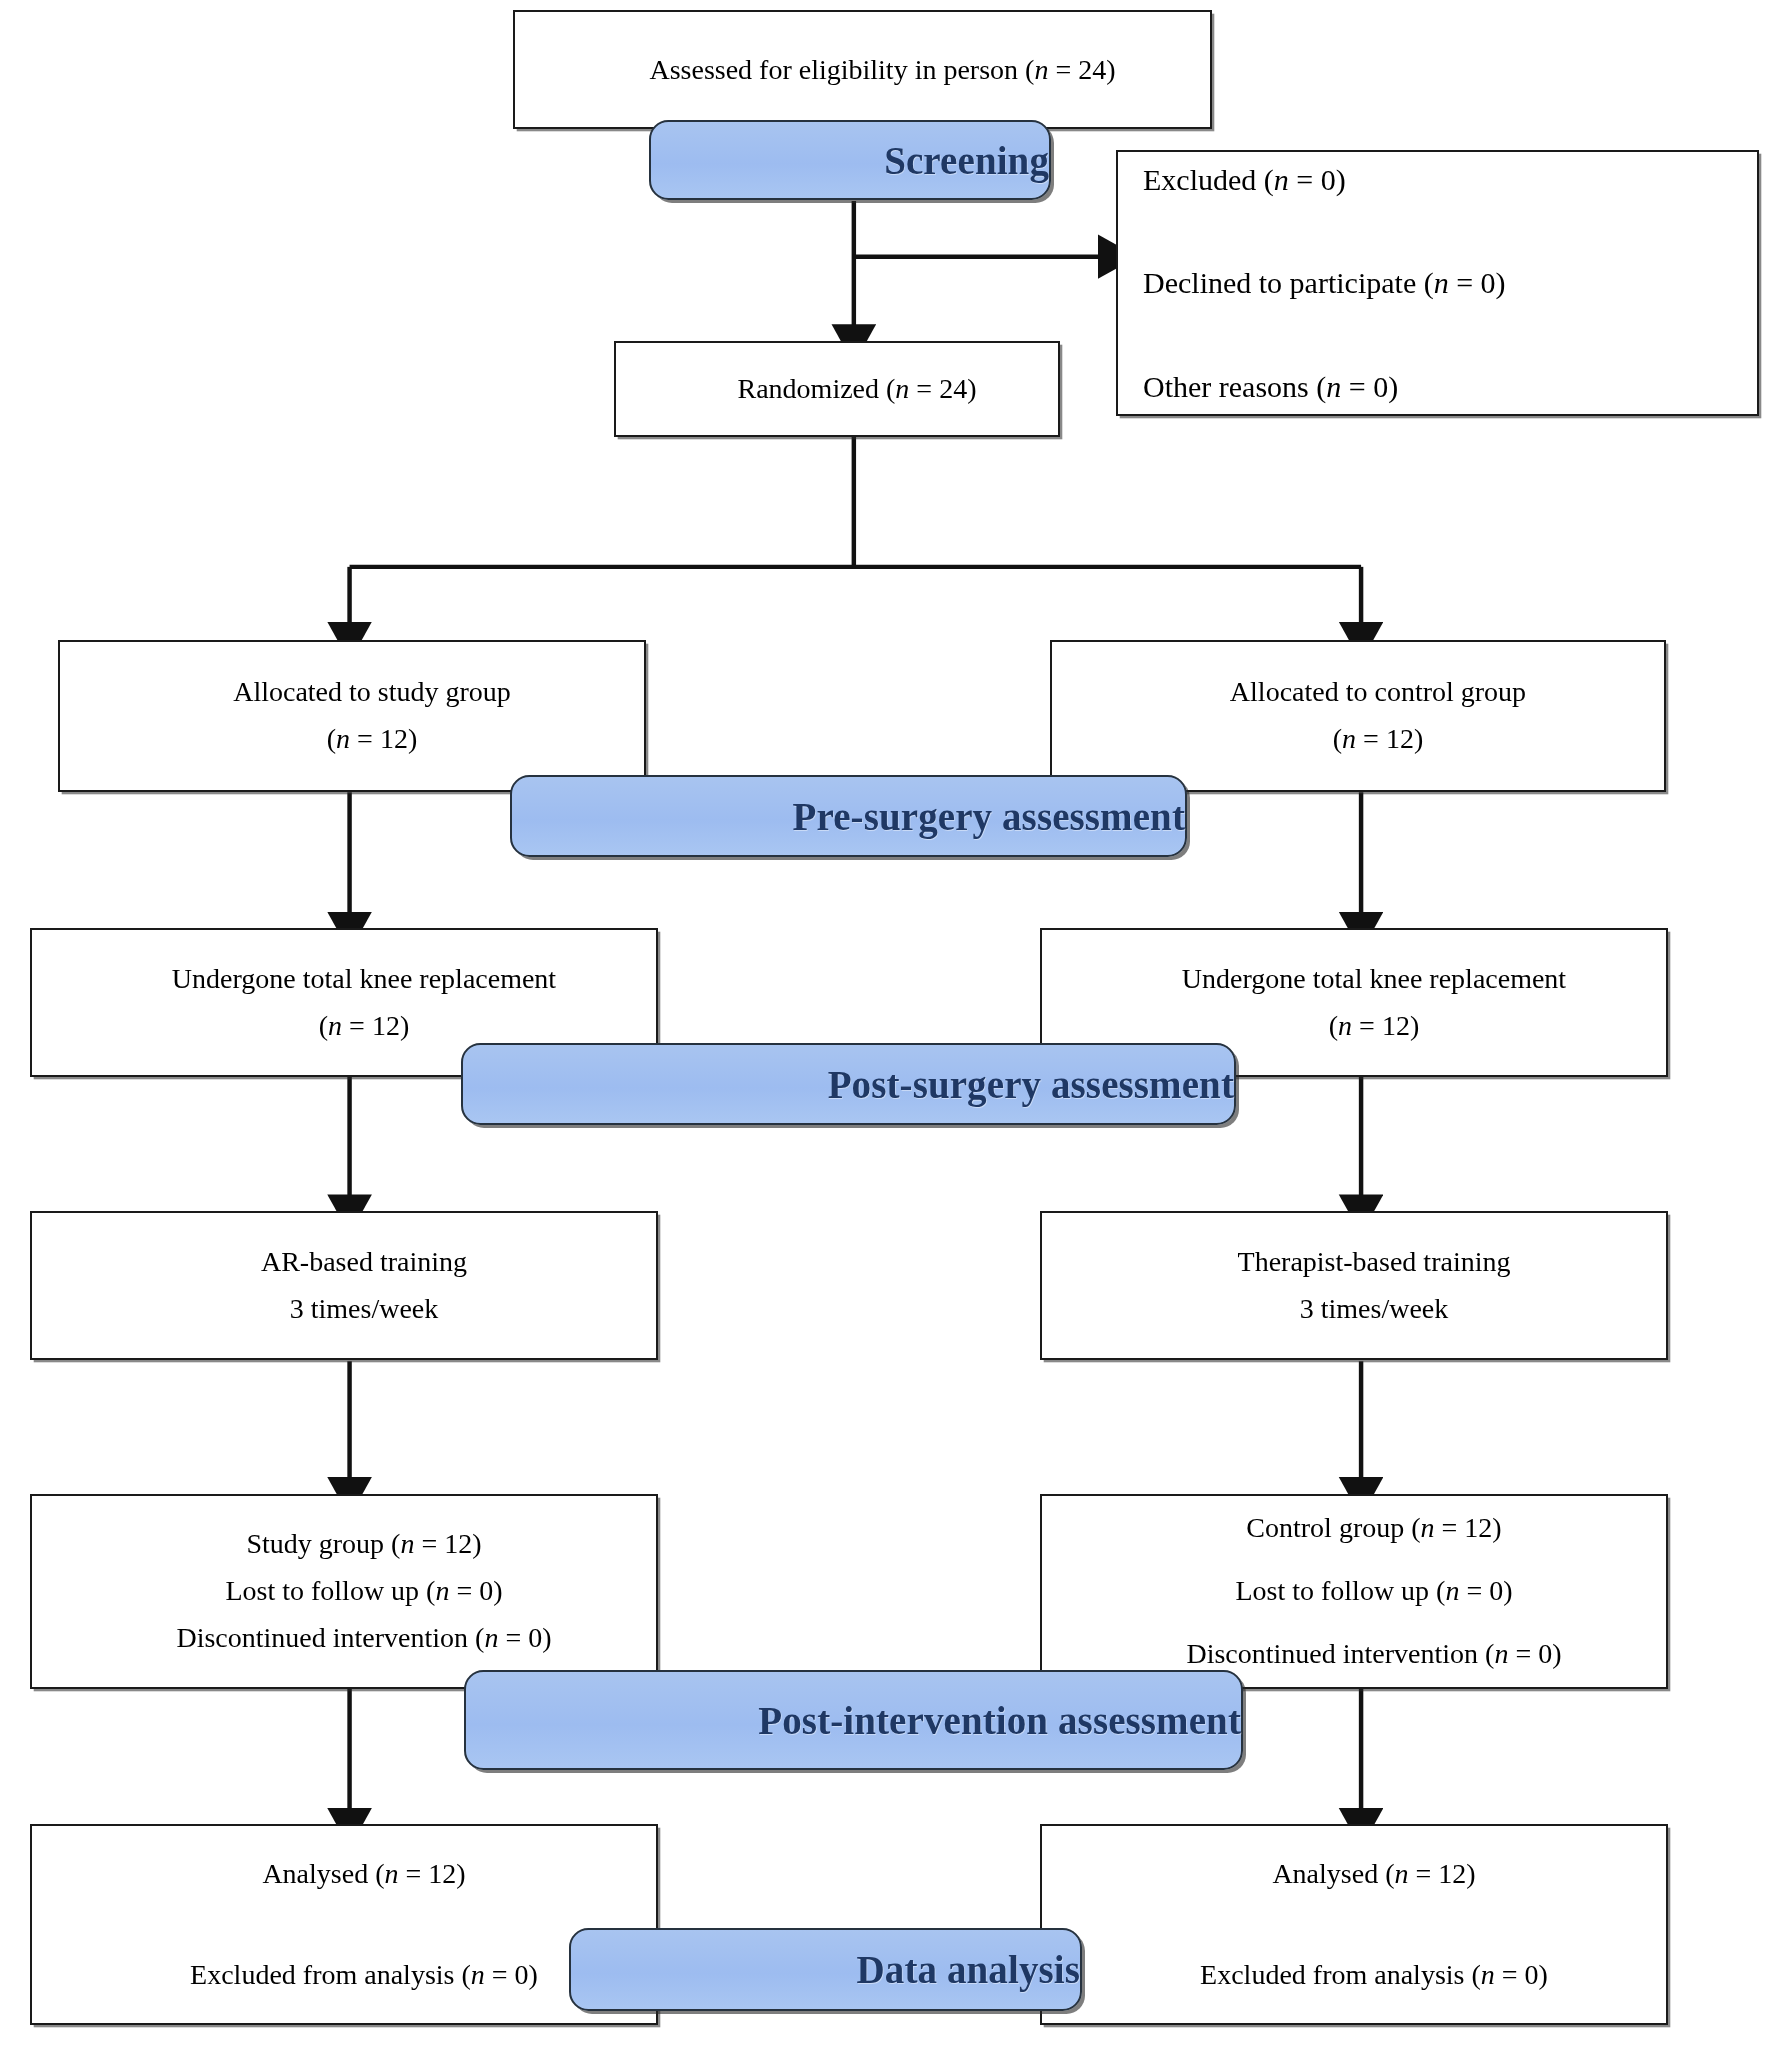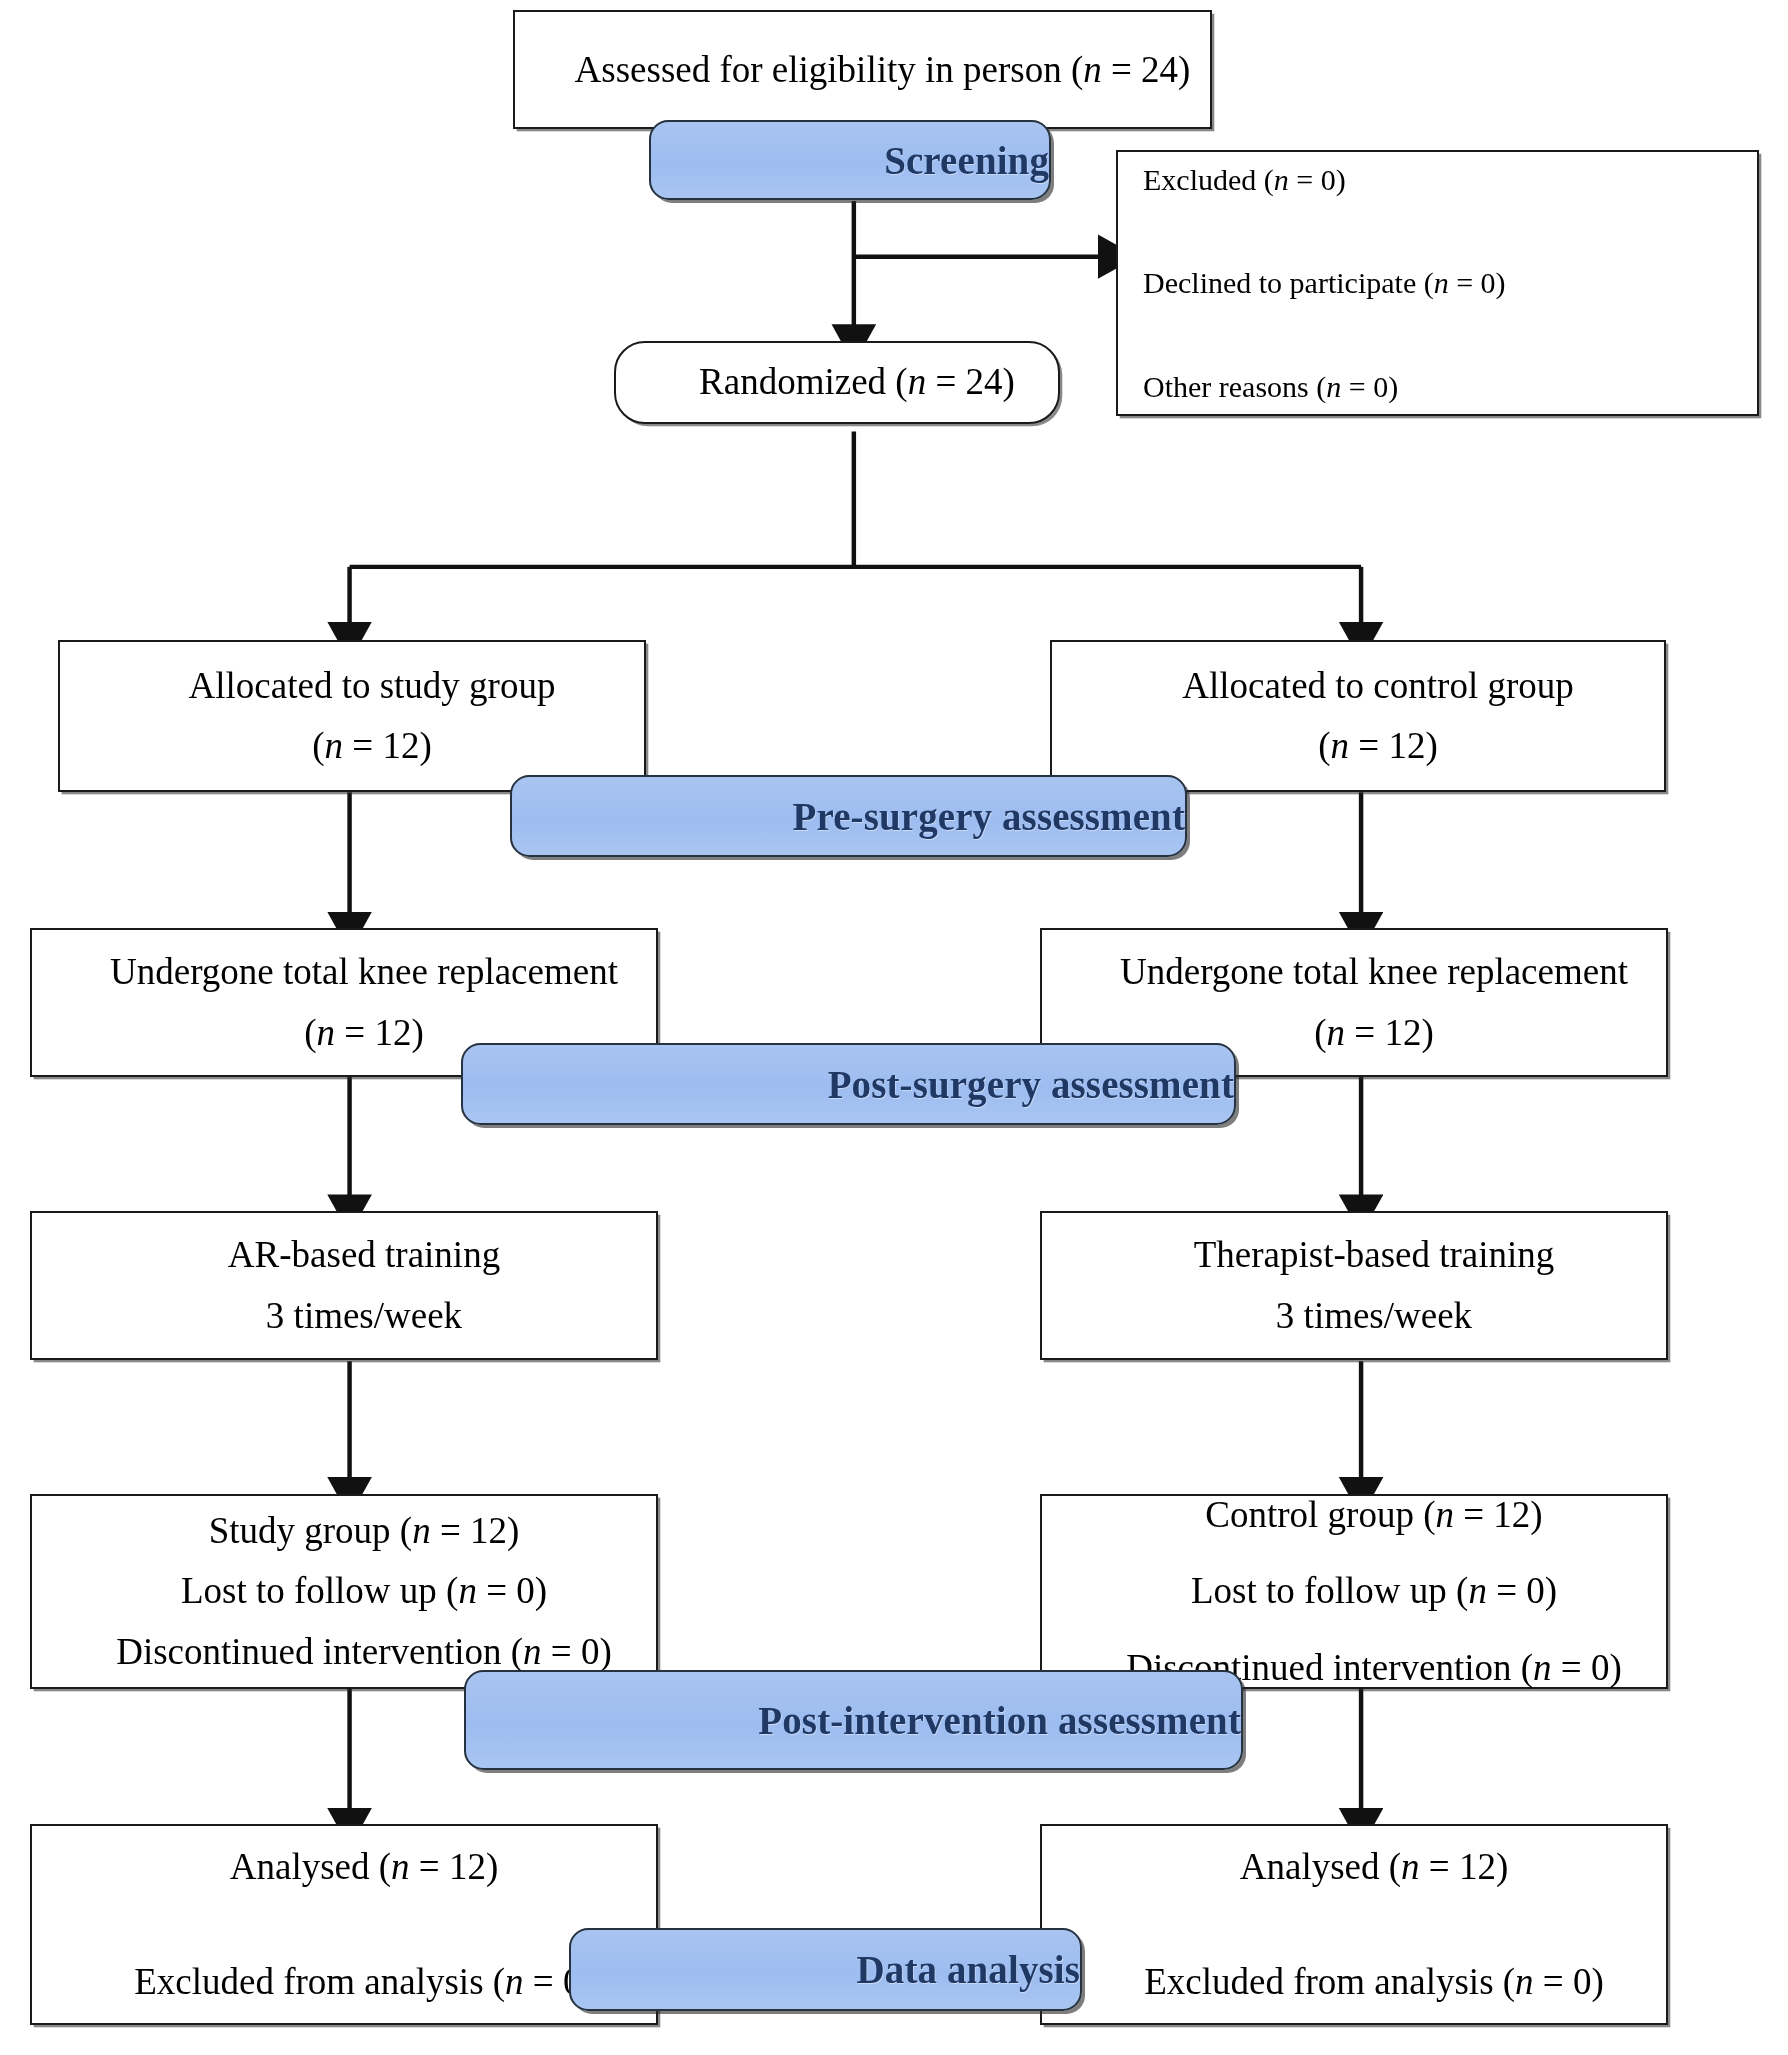--- a/index.html
+++ b/index.html
@@ -30,21 +30,21 @@
     box-sizing: border-box;
     background: #ffffff;
     border: 2.2px solid #1a1a1a;
     box-shadow: 3px 3px 0 -0.7px rgba(40,40,40,0.55);
     display: flex;
     flex-direction: column;
     align-items: center;
     justify-content: center;
     text-align: center;
     color: #000000;
-    font-size: 37px;
+    font-size: 28px;
     line-height: 1.52;
     z-index: 2;
     padding-left: 40px;
   }
   .node .line {
     display: block;
     white-space: nowrap;
   }
   .node.left-align {
     align-items: flex-start;
@@ -128,21 +128,21 @@
   <div class="banner" style="left:649px; top:120px; width:402px; height:80px;">
     <span>Screening</span>
   </div>
 
   <div class="node left-align gap-lines" style="left:1116px; top:150px; width:643px; height:266px; font-size:30px;">
     <span class="line">Excluded (<em class="n">n</em> = 0)</span>
     <span class="line">Declined to participate (<em class="n">n</em> = 0)</span>
     <span class="line">Other reasons (<em class="n">n</em> = 0)</span>
   </div>
 
-  <div class="node" style="left:614px; top:341px; width:446px; height:83px;border-radius:31px;">
+  <div class="node" style="left:614px; top:341px; width:446px; height:96px;">
     <span class="line">Randomized (<em class="n">n</em> = 24)</span>
   </div>
 
   <div class="node tight" style="left:58px; top:640px; width:588px; height:152px;">
     <span class="line">Allocated to study group</span>
     <span class="line">(<em class="n">n</em> = 12)</span>
   </div>
 
   <div class="node tight" style="left:1050px; top:640px; width:616px; height:152px;">
     <span class="line">Allocated to control group</span>

